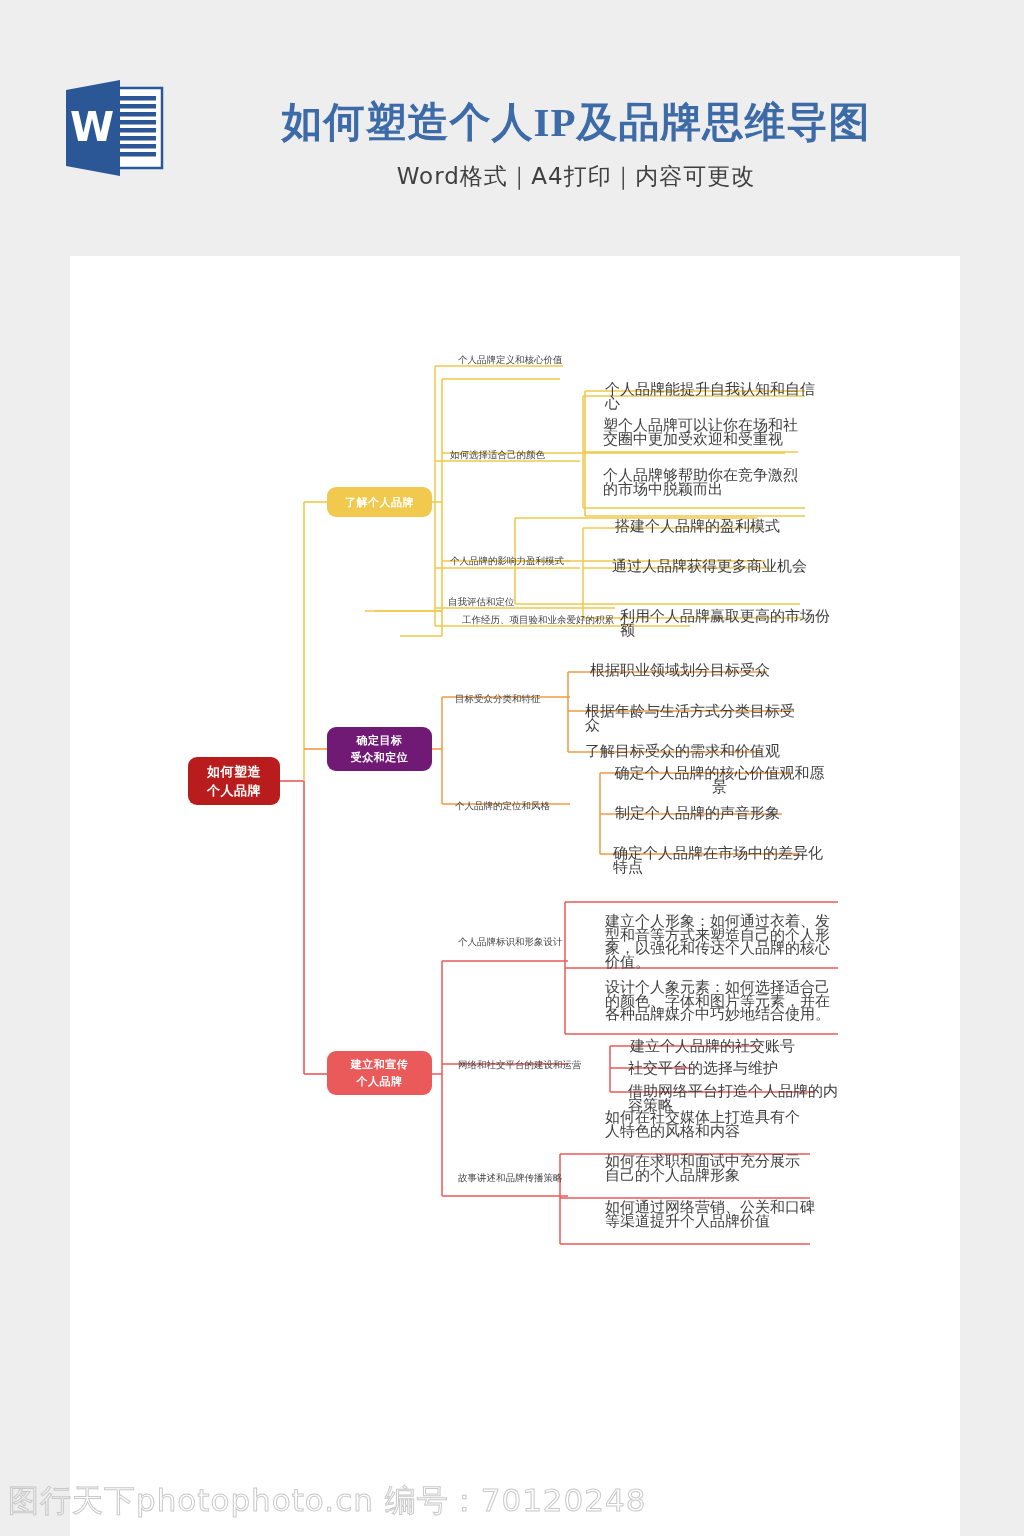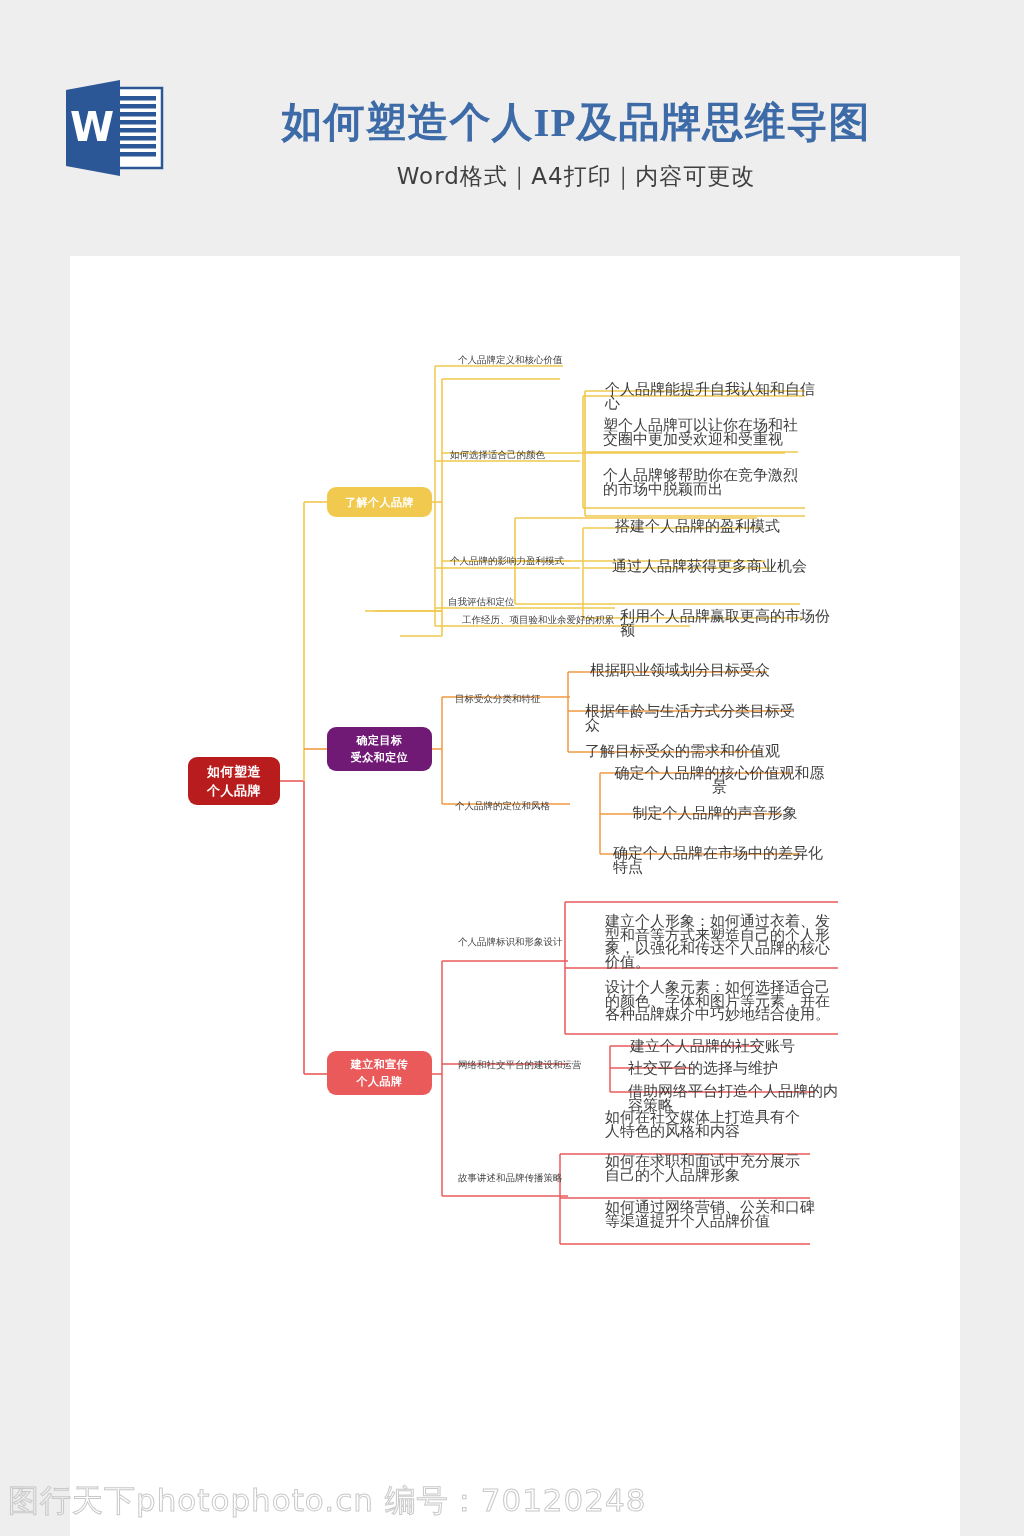--- a/index.html
+++ b/index.html
@@ -214,21 +214,21 @@
     <div class="leaf l3 left" style="left:550px;top:354px;width:215px;">利用个人品牌赢取更高的市场份额</div>
 
     <div class="leaf l2 left" style="left:385px;top:436px;width:160px;">目标受众分类和特征</div>
     <div class="leaf l2 left" style="left:385px;top:543px;width:165px;">个人品牌的定位和风格</div>
 
     <div class="leaf l3 left" style="left:520px;top:408px;width:200px;">根据职业领域划分目标受众</div>
     <div class="leaf l3 left" style="left:515px;top:449px;width:215px;">根据年龄与生活方式分类目标受众</div>
     <div class="leaf l3 left" style="left:515px;top:489px;width:200px;">了解目标受众的需求和价值观</div>
 
     <div class="leaf l3 left" style="left:542px;top:511px;width:215px;text-align:center;">确定个人品牌的核心价值观和愿景</div>
-    <div class="leaf l3 left" style="left:545px;top:551px;width:200px;text-align:center;">制定个人品牌的声音形象</div>
+    <div class="leaf l3 left" style="left:545px;top:551px;width:200px;">制定个人品牌的声音形象</div>
     <div class="leaf l3 left" style="left:543px;top:591px;width:215px;">确定个人品牌在市场中的差异化特点</div>
 
     <div class="leaf l2 left" style="left:388px;top:679px;width:160px;">个人品牌标识和形象设计</div>
     <div class="leaf l2 left" style="left:388px;top:802px;width:175px;">网络和社交平台的建设和运营</div>
     <div class="leaf l2 left" style="left:388px;top:915px;width:165px;">故事讲述和品牌传播策略</div>
 
     <div class="leaf l3 left" style="left:535px;top:659px;width:235px;">建立个人形象：如何通过衣着、发型和音等方式来塑造自己的个人形象，以强化和传达个人品牌的核心价值。</div>
     <div class="leaf l3 left" style="left:535px;top:725px;width:235px;">设计个人象元素：如何选择适合己的颜色、字体和图片等元素，并在各种品牌媒介中巧妙地结合使用。</div>
 
     <div class="leaf l3 left" style="left:560px;top:784px;width:200px;">建立个人品牌的社交账号</div>

